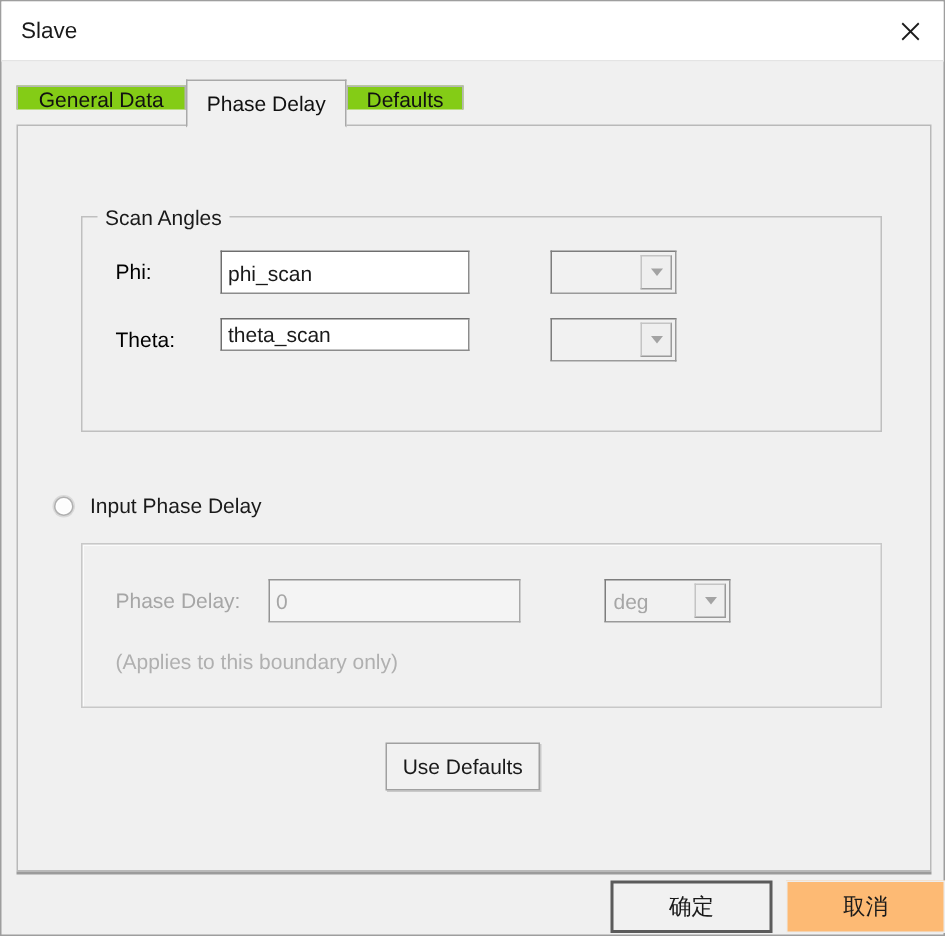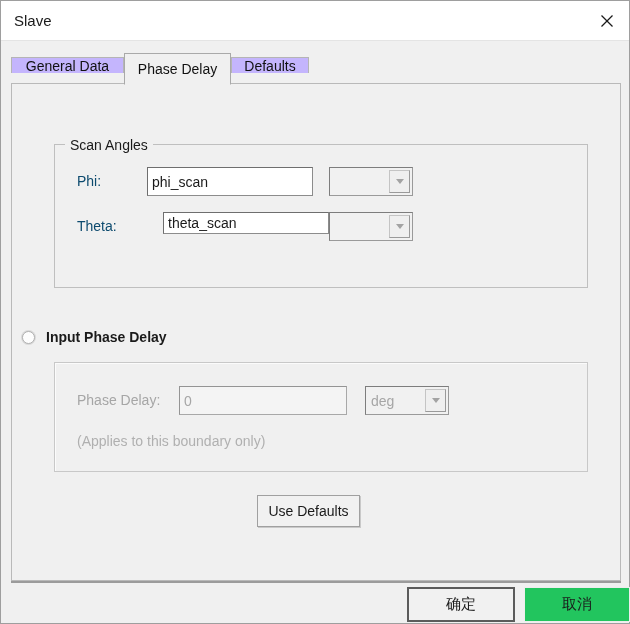--- a/index.html
+++ b/index.html
@@ -63,21 +63,21 @@
     left: 10px;
     top: 52px;
     height: 30px;
     width: 610px;
   }
   .tab {
     position: absolute;
     top: 4px;
     height: 16px;
     box-sizing: border-box;
-    background: #c4b5fd;
+    background: #84cc16;
     border: 1px solid #b5b5b5;
     border-bottom: none;
     display: flex;
     align-items: center;
     justify-content: center;
     font-size: 14px;
     color: #111111;
     padding: 0 9px;
     cursor: pointer;
     white-space: nowrap;
@@ -163,21 +163,21 @@
     background: #f0f0f0;
     font-size: 14px;
     color: #1a1a1a;
     white-space: nowrap;
   }
 
   
   .field-label {
     position: absolute;
     font-size: 14px;
-    color: #0c4a6e;
+    color: #000000;
     white-space: nowrap;
   }
   .field-label.disabled { color: #a6a6a6; }
 
   .textbox {
     position: absolute;
     box-sizing: border-box;
     background: #ffffff;
     border: 1px solid #8c8c8c;
     border-top-color: #6e6e6e;
@@ -203,20 +203,21 @@
   .combo {
     position: absolute;
     box-sizing: border-box;
     background: #f1f1f1;
     border: 1px solid #9a9a9a;
     border-top-color: #7d7d7d;
     border-left-color: #7d7d7d;
     display: flex;
     align-items: center;
     cursor: pointer;
+    margin-left: 38px;
   }
   .combo-text {
     flex: 1 1 auto;
     padding-left: 5px;
     font-size: 14px;
     color: #a6a6a6;
     white-space: nowrap;
     overflow: hidden;
   }
   .combo-arrow {
@@ -318,31 +319,31 @@
       <div class="field-label" style="left:22px; top:28px;">Phi:</div>
       <div class="textbox" style="left:92px; top:22px; width:166px; height:29px;">phi_scan</div>
       <div class="combo" style="left:274px; top:22px; width:84px; height:29px;">
         <span class="combo-text"></span>
         <span class="combo-arrow">
           <span class="arrow-glyph"></span>
         </span>
       </div>
 
       <div class="field-label" style="left:22px; top:73px;">Theta:</div>
-      <div class="textbox" style="left:108px; top:67px; width:166px; height:18px;">theta_scan</div>
+      <div class="textbox" style="left:92px; top:67px; width:166px; height:18px;">theta_scan</div>
       <div class="combo" style="left:274px; top:67px; width:84px; height:29px;">
         <span class="combo-text"></span>
         <span class="combo-arrow">
           <span class="arrow-glyph"></span>
         </span>
       </div>
 
     </div>
 
-    <div class="radio-row" style="left:10px; top:244px;font-weight:bold;">
+    <div class="radio-row" style="left:24px; top:244px;">
       <span class="radio"></span>
       <span class="radio-label dim">Input Phase Delay</span>
     </div>
 
     <div class="groupbox inset" style="left:42px; top:278px; width:534px; height:110px;">
       <div class="field-label disabled" style="left:22px; top:29px;">Phase Delay:</div>
       <div class="textbox disabled" style="left:124px; top:23px; width:168px; height:29px;">0</div>
       <div class="combo" style="left:310px; top:23px; width:84px; height:29px;">
         <span class="combo-text">deg</span>
         <span class="combo-arrow">
@@ -355,17 +356,17 @@
     <div class="btn shadowed" style="left:245px; top:411px; width:103px; height:32px;">
       <span>Use Defaults</span>
     </div>
   </div>
 
   <div class="footer-sep"></div>
 
   <div class="btn default cjk" style="left:406px; top:586px; width:108px; height:35px;">
     <span>确定</span>
   </div>
-  <div class="btn cjk" style="left:523px; top:586px; width:106px; height:35px; border-color:#ededed; background:#22c55e;">
+  <div class="btn cjk" style="left:523px; top:586px; width:106px; height:35px; border-color:#ededed; background:#fdba74;">
     <span>取消</span>
   </div>
 
 </div>
 
 </body></html>

